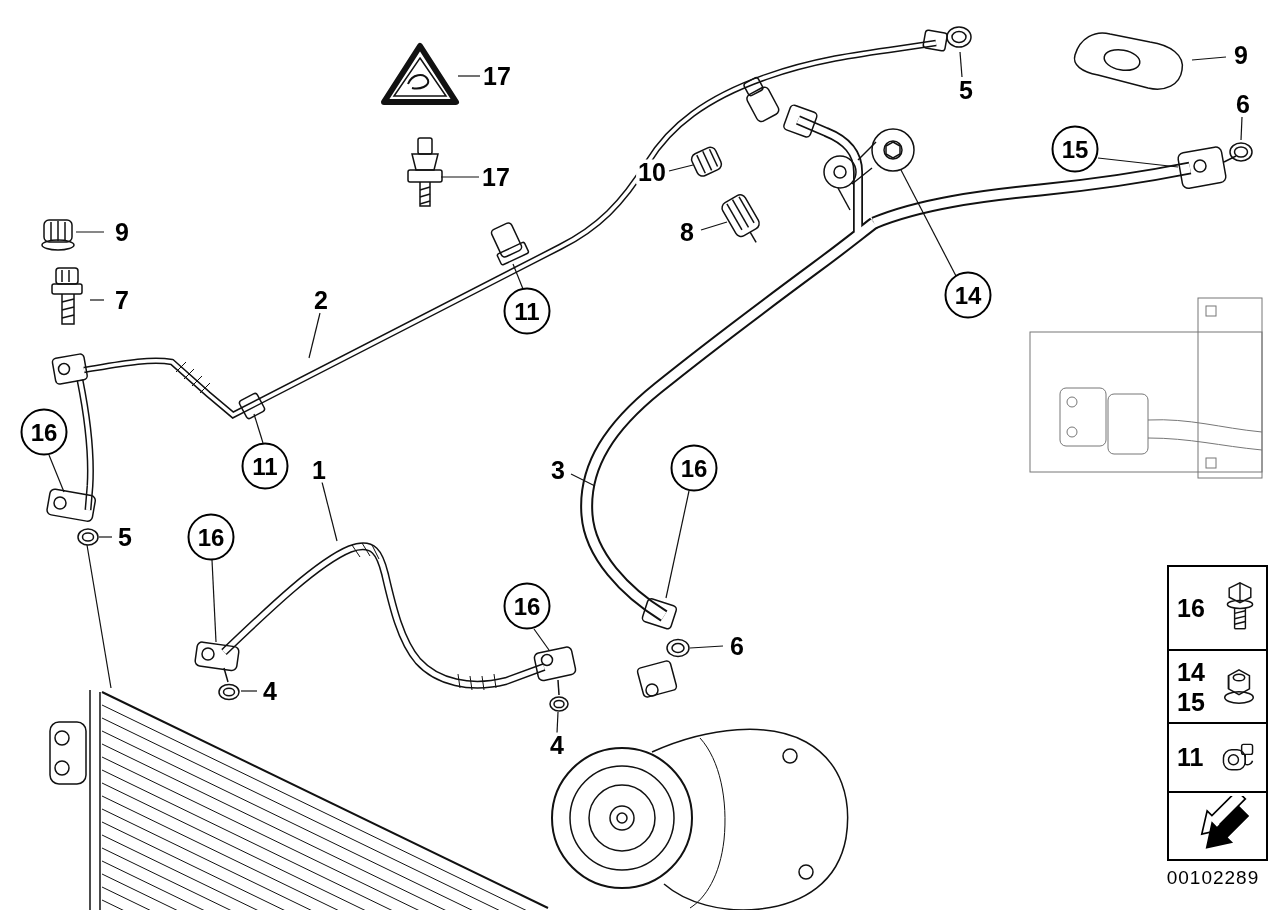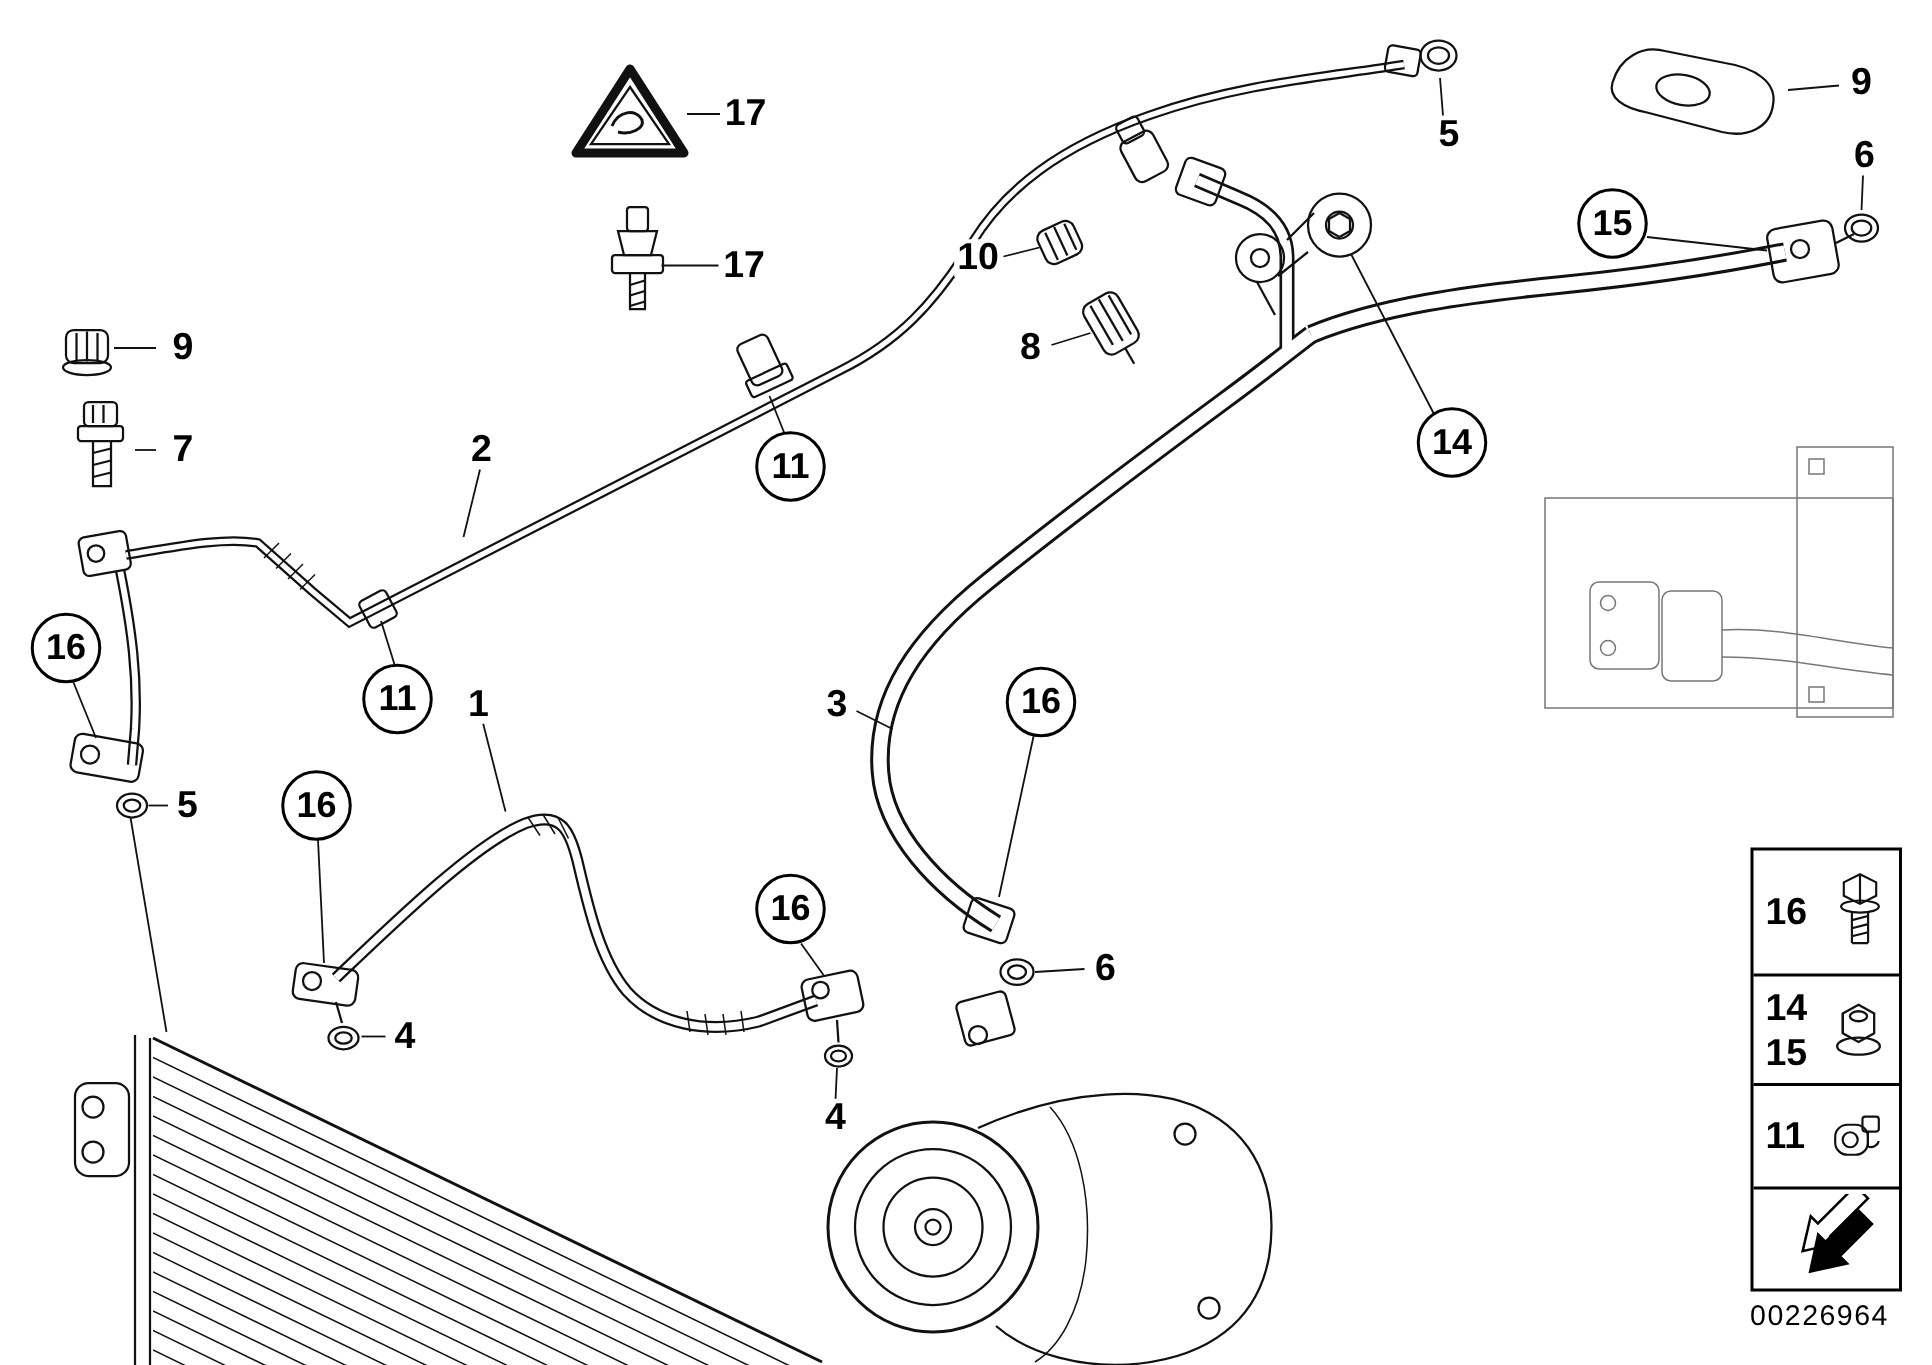--- a/index.html
+++ b/index.html
@@ -368,15 +368,15 @@
       <g transform="translate(52,20) rotate(135)">
         <polygon points="-34,-7 8,-7 8,-15 32,0 8,15 8,7 -34,7" fill="#fff" stroke="#000" stroke-width="2"></polygon>
       </g>
       <g transform="translate(58,36) rotate(135)">
         <polygon points="-30,-9 6,-9 6,-18 34,0 6,18 6,9 -30,9" fill="#000"></polygon>
       </g>
     </svg>
   </div>
 </div>
 
-<div class="pn">00226964</div>
+<div class="pn">00102289</div>
 
 </div>
 
 </body></html>

